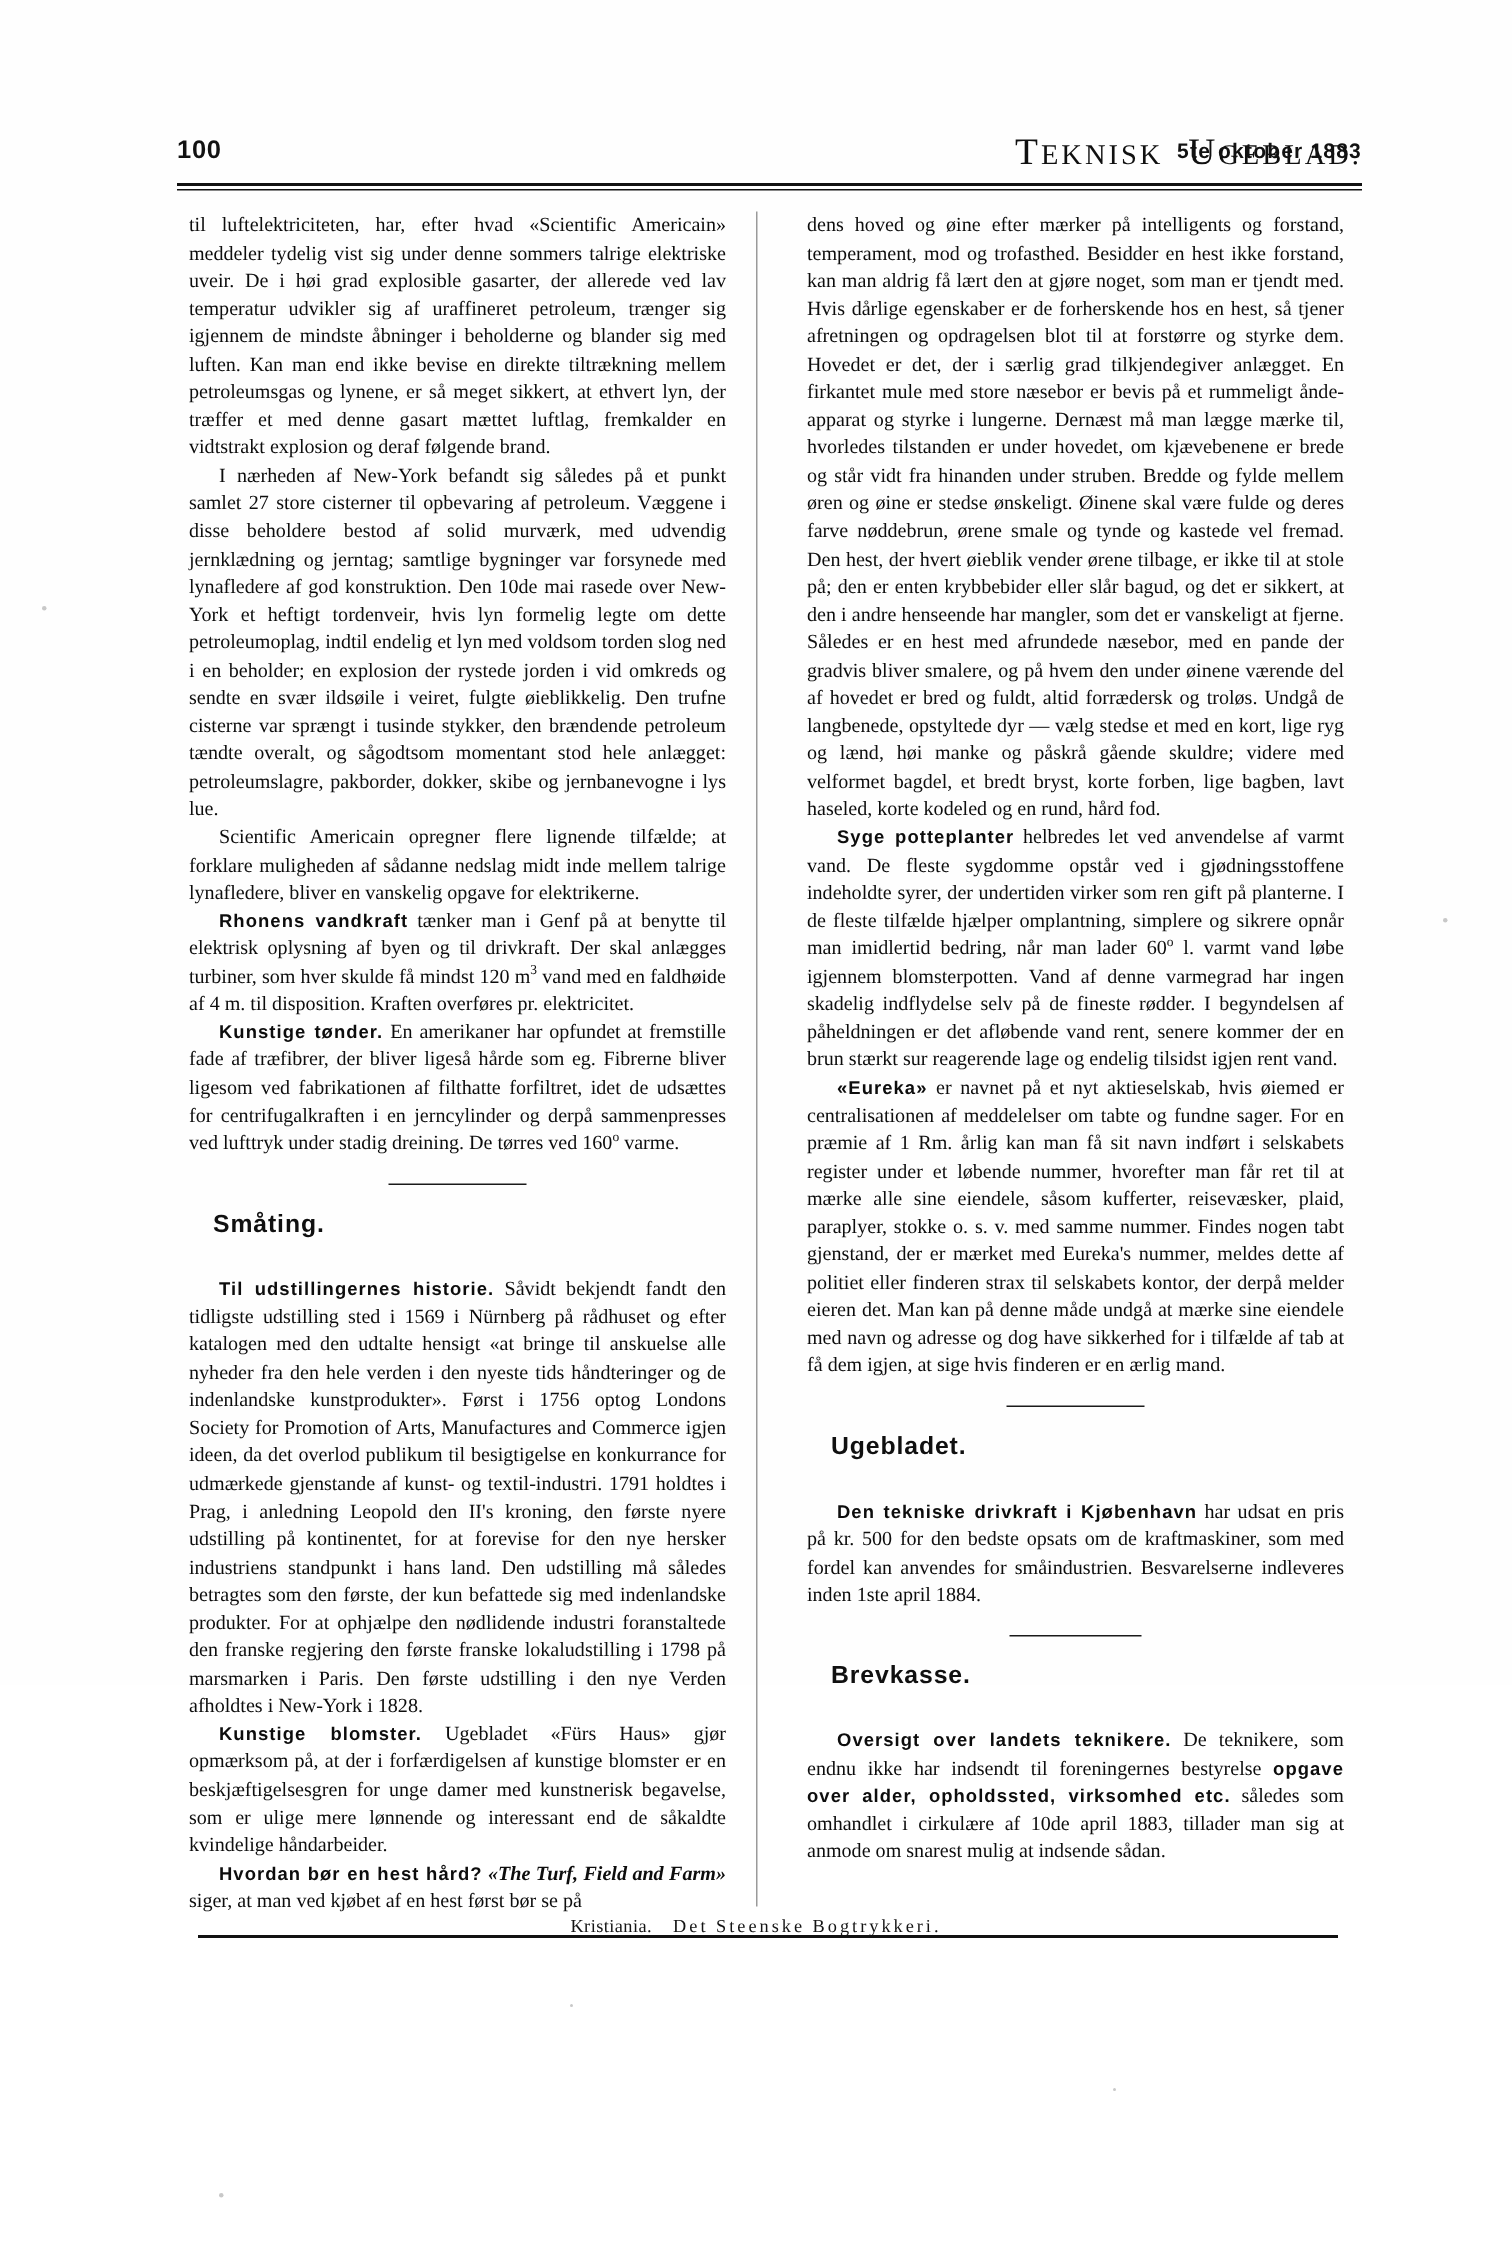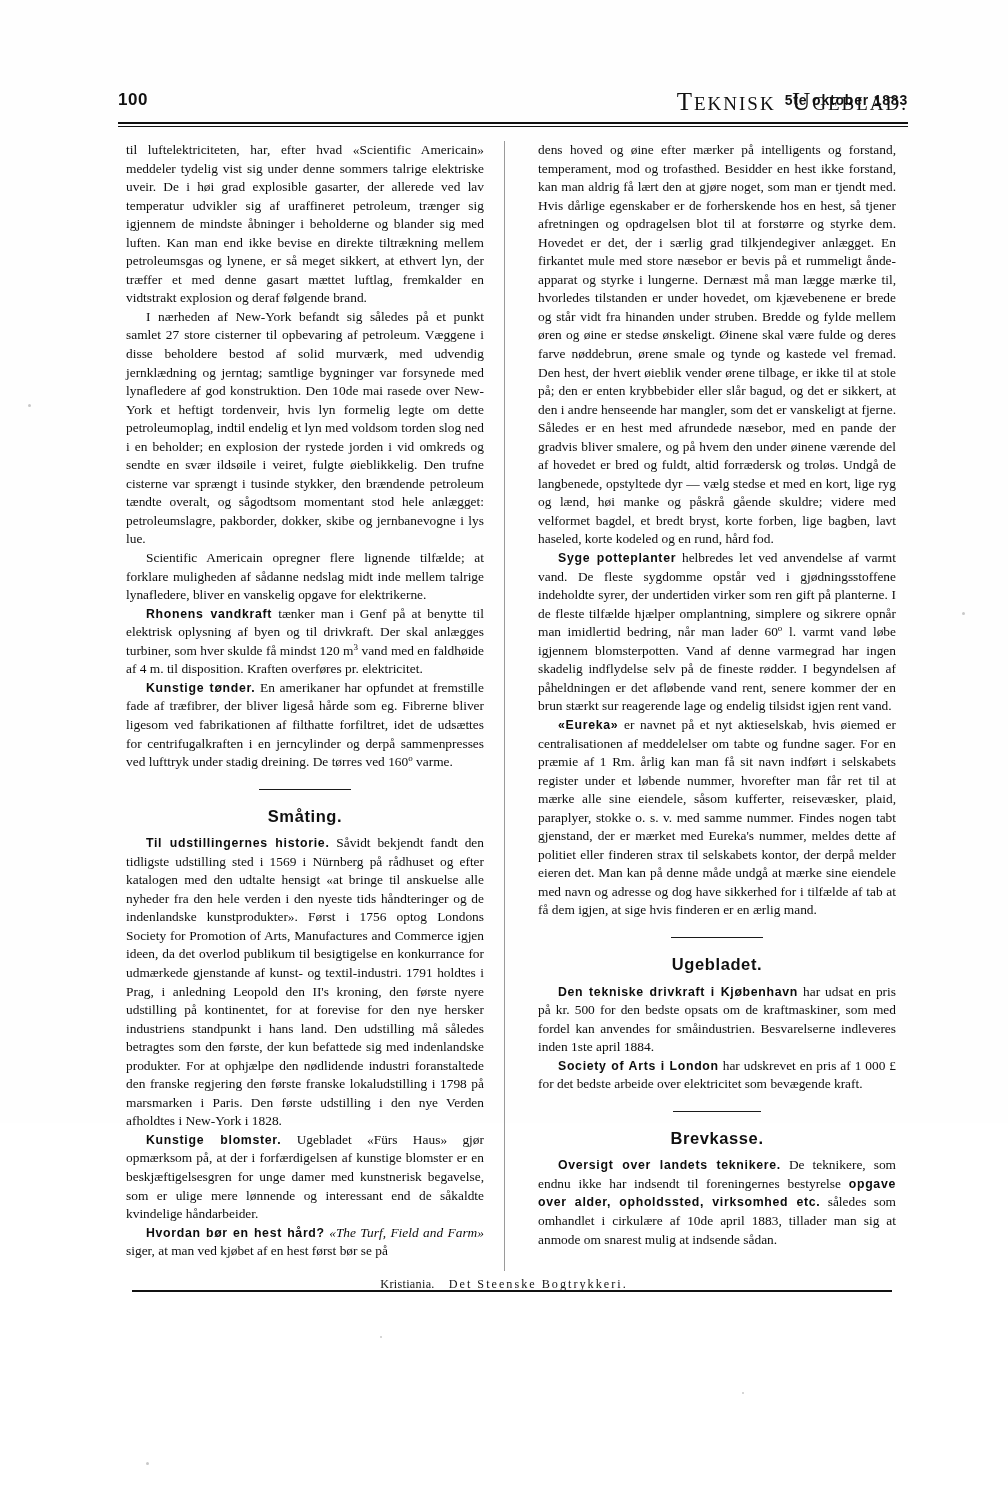--- a/index.html
+++ b/index.html
@@ -109,26 +109,26 @@
   }
   p.noindent { text-indent: 0; }
 
   
   .lead {
     font-family: "Liberation Sans", "DejaVu Sans", sans-serif;
     font-weight: 700;
     font-size: 12.3px;
     letter-spacing: 0.7px;
   }
-  .ital { font-style: italic; }
+  .ital { font-style: italic; font-weight: bold; }
   .sup { font-size: 9px; vertical-align: super; line-height: 0; }
 
   h2.section-head {
-    margin: 0;
-    text-align: center;
+    margin: 16px;
+    text-align: left;
     font-family: "Liberation Sans", "DejaVu Sans", sans-serif;
     font-size: 16.5px;
     font-weight: 700;
     letter-spacing: 0.6px;
     color: #101010;
   }
   .sp-after-head  { height: 9px; }
 
   .divider {
     width: 92px;
@@ -212,21 +212,20 @@
 
     <p><span class="lead">«Eureka»</span><span> er navnet på et nyt aktieselskab, hvis øiemed er centralisationen af meddelelser om tabte og fundne sager. For en præmie af 1 Rm. årlig kan man få sit navn indført i selskabets register under et løbende nummer, hvorefter man får ret til at mærke alle sine eiendele, såsom kufferter, reisevæsker, plaid, paraplyer, stokke o. s. v. med samme nummer. Findes nogen tabt gjenstand, der er mærket med Eureka's nummer, meldes dette af politiet eller finderen strax til selskabets kontor, der derpå melder eieren det. Man kan på denne måde undgå at mærke sine eiendele med navn og adresse og dog have sikkerhed for i tilfælde af tab at få dem igjen, at sige hvis finderen er en ærlig mand.</span></p>
 
     <div class="divider"></div>
 
     <h2 class="section-head">Ugebladet.</h2>
     <div class="sp-after-head"></div>
 
     <p><span class="lead">Den tekniske drivkraft i Kjøbenhavn</span><span> har udsat en pris på kr. 500 for den bedste opsats om de kraftmaskiner, som med fordel kan anvendes for småindustrien. Besvarelserne indleveres inden 1ste april 1884.</span></p>
 
-    <p><span class="lead">Society of Arts i London</span><span> har udskrevet en pris af 1 000 £ for det bedste arbeide over elektricitet som bevægende kraft.</span></p>
 
     <div class="divider short"></div>
 
     <h2 class="section-head">Brevkasse.</h2>
     <div class="sp-after-head"></div>
 
     <p><span class="lead">Oversigt over landets teknikere.</span><span> De teknikere, som endnu ikke har indsendt til foreningernes bestyrelse </span><span class="lead">opgave over alder, opholdssted, virksomhed etc.</span><span> således som omhandlet i cirkulære af 10de april 1883, tillader man sig at anmode om snarest mulig at indsende sådan.</span></p>
 
   </div>
 

